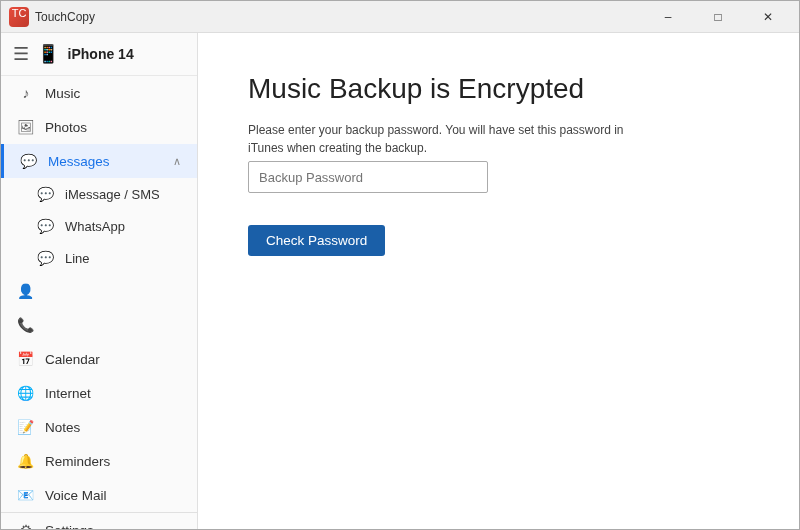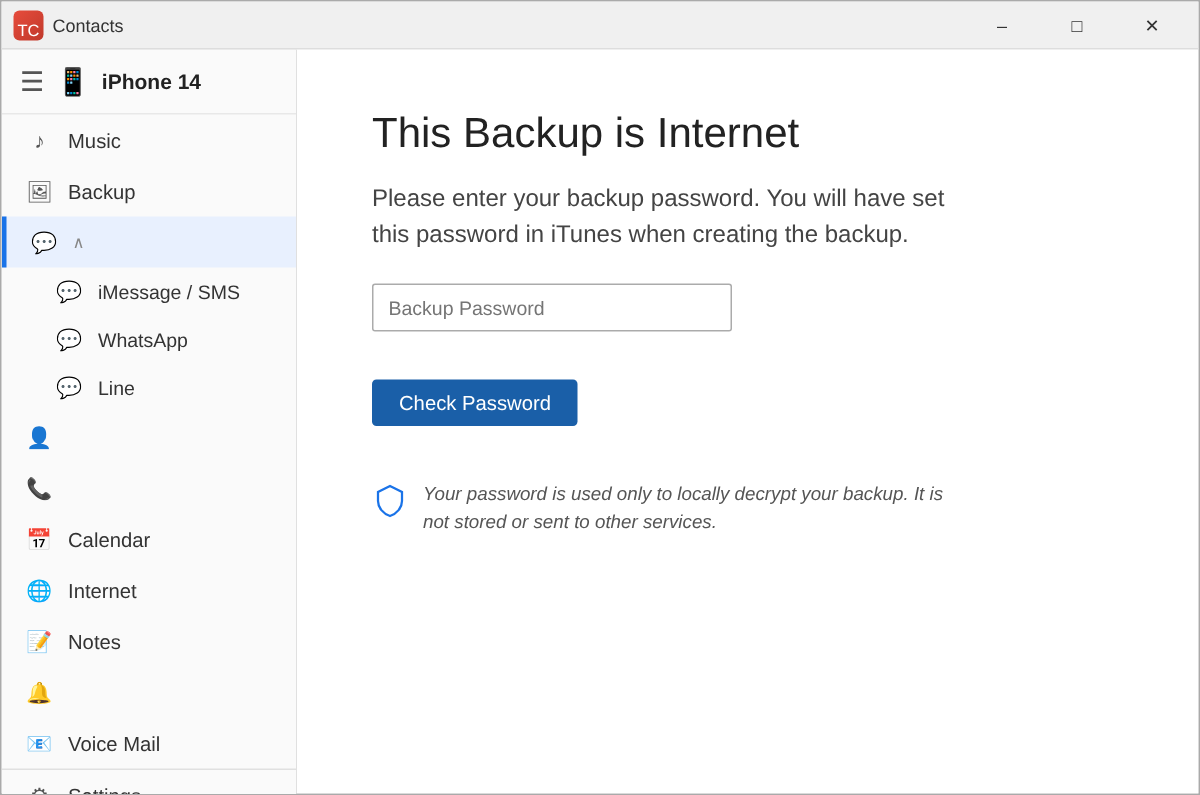--- a/index.html
+++ b/index.html
@@ -29,21 +29,21 @@
       display: flex;
       align-items: center;
       gap: 6px;
     }
     .app-icon {
       width: 20px;
       height: 20px;
       background: linear-gradient(135deg, #e74c3c, #c0392b);
       border-radius: 4px;
       display: flex;
-      align-items: flex-end;
+      align-items: flex-start;
       justify-content: center;
       color: #fff;
       font-size: 11px;
     }
     .titlebar-title {
       font-size: 12px;
       color: #333;
     }
     .titlebar-controls {
       display: flex;
@@ -153,23 +153,23 @@
     }
 
     .content-title {
       font-size: 28px;
       font-weight: 300;
       color: #222;
       margin-bottom: 16px;
     }
 
     .content-subtitle {
-      font-size: 16px;
+      font-size: 12px;
       color: #444;
-      margin-bottom: 20px;
+      margin-bottom: 4px;
       max-width: 400px;
       line-height: 1.5;
     }
 
     .password-input {
       width: 240px;
       height: 32px;
       border: 1px solid #ababab;
       border-radius: 2px;
       padding: 0 10px;
@@ -181,21 +181,21 @@
     }
 
     .check-btn {
       background: #1a5fa8;
       color: #fff;
       border: none;
       border-radius: 3px;
       padding: 8px 18px;
       font-size: 13.5px;
       cursor: pointer;
-      margin-bottom: 36px;
+      margin-bottom: 24px;
     }
 
     .security-notice {
       display: flex;
       align-items: flex-start;
       gap: 10px;
       max-width: 400px;
       margin-bottom: 16px;
     }
     .shield-icon {
@@ -219,21 +219,21 @@
     }
   </style>
 </head>
 <body>
 
 <div class="titlebar">
   <div class="titlebar-left">
     <div class="app-icon">
       <span>TC</span>
     </div>
-    <span class="titlebar-title">Contacts</span>
+    <span class="titlebar-title">TouchCopy</span>
   </div>
   <div class="titlebar-controls">
     <button class="titlebar-btn">–</button>
     <button class="titlebar-btn">□</button>
     <button class="titlebar-btn close">✕</button>
   </div>
 </div>
 
 <div class="main-layout">
 
@@ -244,25 +244,26 @@
       <span class="device-name">iPhone 14</span>
     </div>
 
     <div class="sidebar-item">
       <span class="item-icon">♪</span>
       <span class="item-label">Music</span>
     </div>
 
     <div class="sidebar-item">
       <span class="item-icon">🖼</span>
-      <span class="item-label">Backup</span>
+      <span class="item-label">Photos</span>
     </div>
 
     <div class="sidebar-item active section-header">
       <span class="item-icon">💬</span>
+      <span class="item-label">Messages</span>
       <span class="item-chevron">∧</span>
     </div>
 
     <div class="submenu-item">
       <span class="item-icon">💬</span>
       <span class="item-label">iMessage / SMS</span>
     </div>
 
     <div class="submenu-item">
       <span class="item-icon">💬</span>
@@ -292,46 +293,39 @@
       <span class="item-label">Internet</span>
     </div>
 
     <div class="sidebar-item">
       <span class="item-icon">📝</span>
       <span class="item-label">Notes</span>
     </div>
 
     <div class="sidebar-item">
       <span class="item-icon">🔔</span>
+      <span class="item-label">Reminders</span>
     </div>
 
     <div class="sidebar-item">
       <span class="item-icon">📧</span>
       <span class="item-label">Voice Mail</span>
     </div>
 
     <div class="sidebar-bottom">
       <div class="sidebar-item">
         <span class="item-icon">⚙</span>
         <span class="item-label">Settings</span>
       </div>
     </div>
   </div>
 
   <div class="content">
-    <h1 class="content-title">This Backup is Internet</h1>
+    <h1 class="content-title">Music Backup is Encrypted</h1>
     <p class="content-subtitle">Please enter your backup password. You will have set this password in iTunes when creating the backup.</p>
 
     <input type="password" class="password-input" placeholder="Backup Password" style="">
 
     <button class="check-btn">Check Password</button>
 
-    <div class="security-notice">
-      <span class="shield-icon">
-        <svg width="24" height="24" viewBox="0 0 24 24" fill="none" xmlns="http://www.w3.org/2000/svg">
-          <path d="M12 2L4 6V12C4 16.4 7.4 20.5 12 22C16.6 20.5 20 16.4 20 12V6L12 2Z" stroke="#1a73e8" stroke-width="1.5" fill="none"></path>
-        </svg>
-      </span>
-      <p class="security-text">Your password is used only to locally decrypt your backup. It is not stored or sent to other services.</p>
-    </div>
 
   </div>
 </div>
 
 </body></html>

